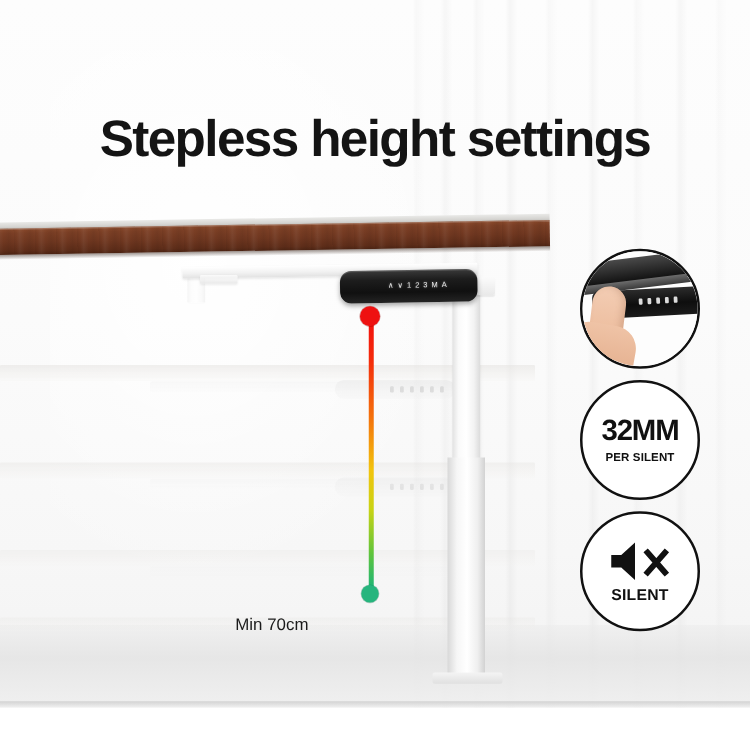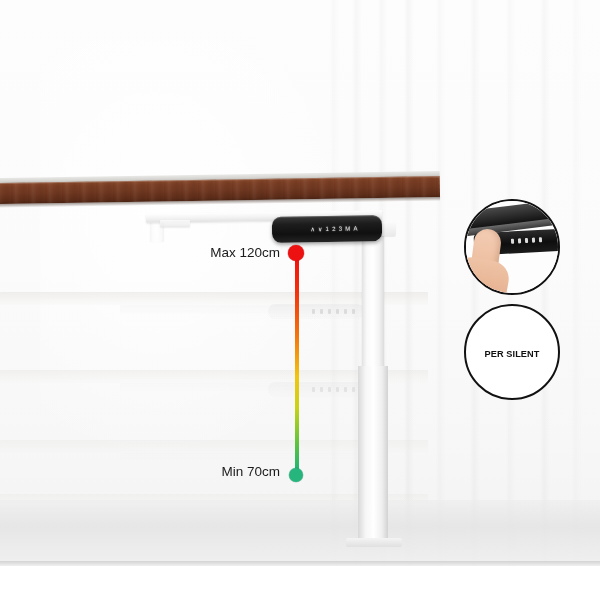--- a/index.html
+++ b/index.html
@@ -153,21 +153,21 @@
     border-radius:2px;
   }
   .dot{position:absolute;border-radius:50%;}
   .dot-max{left:288px;top:245px;width:16px;height:16px;background:#ee1111;box-shadow:0 0 0 0.5px rgba(150,0,0,0.35);}
   .dot-min{left:289px;top:468px;width:14px;height:14px;background:#26b57d;box-shadow:0 0 0 0.5px rgba(0,110,70,0.30);}
   .lbl{
     position:absolute;font-size:13.5px;color:#1b1b1b;white-space:nowrap;
     font-family:"Liberation Sans", sans-serif;text-align:right;
   }
   .lbl-max{left:150px;top:245px;width:130px;}
-  .lbl-min{left:155px;top:464px;width:125px;}
+  .lbl-min{left:155px;top:492px;width:125px;text-align:center;}
 
   
   .badge{
     position:absolute;width:92px;height:92px;border-radius:50%;
     background:#ffffff;border:2.6px solid #111111;overflow:hidden;
     display:flex;flex-direction:column;align-items:center;justify-content:center;
   }
   .badge-photo{left:464px;top:199px;border:2.6px solid #111;}
   .badge-speed{left:464px;top:304px;}
   .badge-silent{left:464px;top:409px;}
@@ -282,42 +282,50 @@
   <div class="panel">
     <span class="key">∧</span>
     <span class="key">∨</span>
     <span class="key">1</span>
     <span class="key">2</span>
     <span class="key">3</span>
     <span class="key">M</span>
     <span class="key">A</span>
   </div>
 
+  <div class="headline">Stepless height settings</div>
 
   <div class="range-line"></div>
   <div class="dot dot-max"></div>
   <div class="dot dot-min"></div>
-  <div class="lbl lbl-max">Max 120cm</div>
   <div class="lbl lbl-min">Min 70cm</div>
 
   <div class="badge badge-photo">
     <div class="ph">
       <div class="ph-deskedge"></div>
       <div class="ph-deskedge2"></div>
       <div class="ph-bar"></div>
       <div class="ph-keys">
         <i></i>
         <i></i>
         <i></i>
         <i></i>
         <i></i>
       </div>
       <div class="ph-finger"></div>
       <div class="ph-hand"></div>
     </div>
   </div>
 
   <div class="badge badge-speed">
+    <div class="badge-title">32MM</div>
     <div class="badge-sub">PER SILENT</div>
   </div>
 
+  <div class="badge badge-silent">
+    <svg class="mute-ico" width="52" height="34" viewBox="0 0 52 34">
+      <path d="M3 12 H11 L22 2 V32 L11 22 H3 Z" fill="#111111"></path>
+      <path d="M32 10 L46 26 M46 10 L32 26" stroke="#111111" stroke-width="4.6" stroke-linecap="square" fill="none"></path>
+    </svg>
+    <div class="badge-sub2">SILENT</div>
+  </div>
 
 </div>
 
 </body></html>

